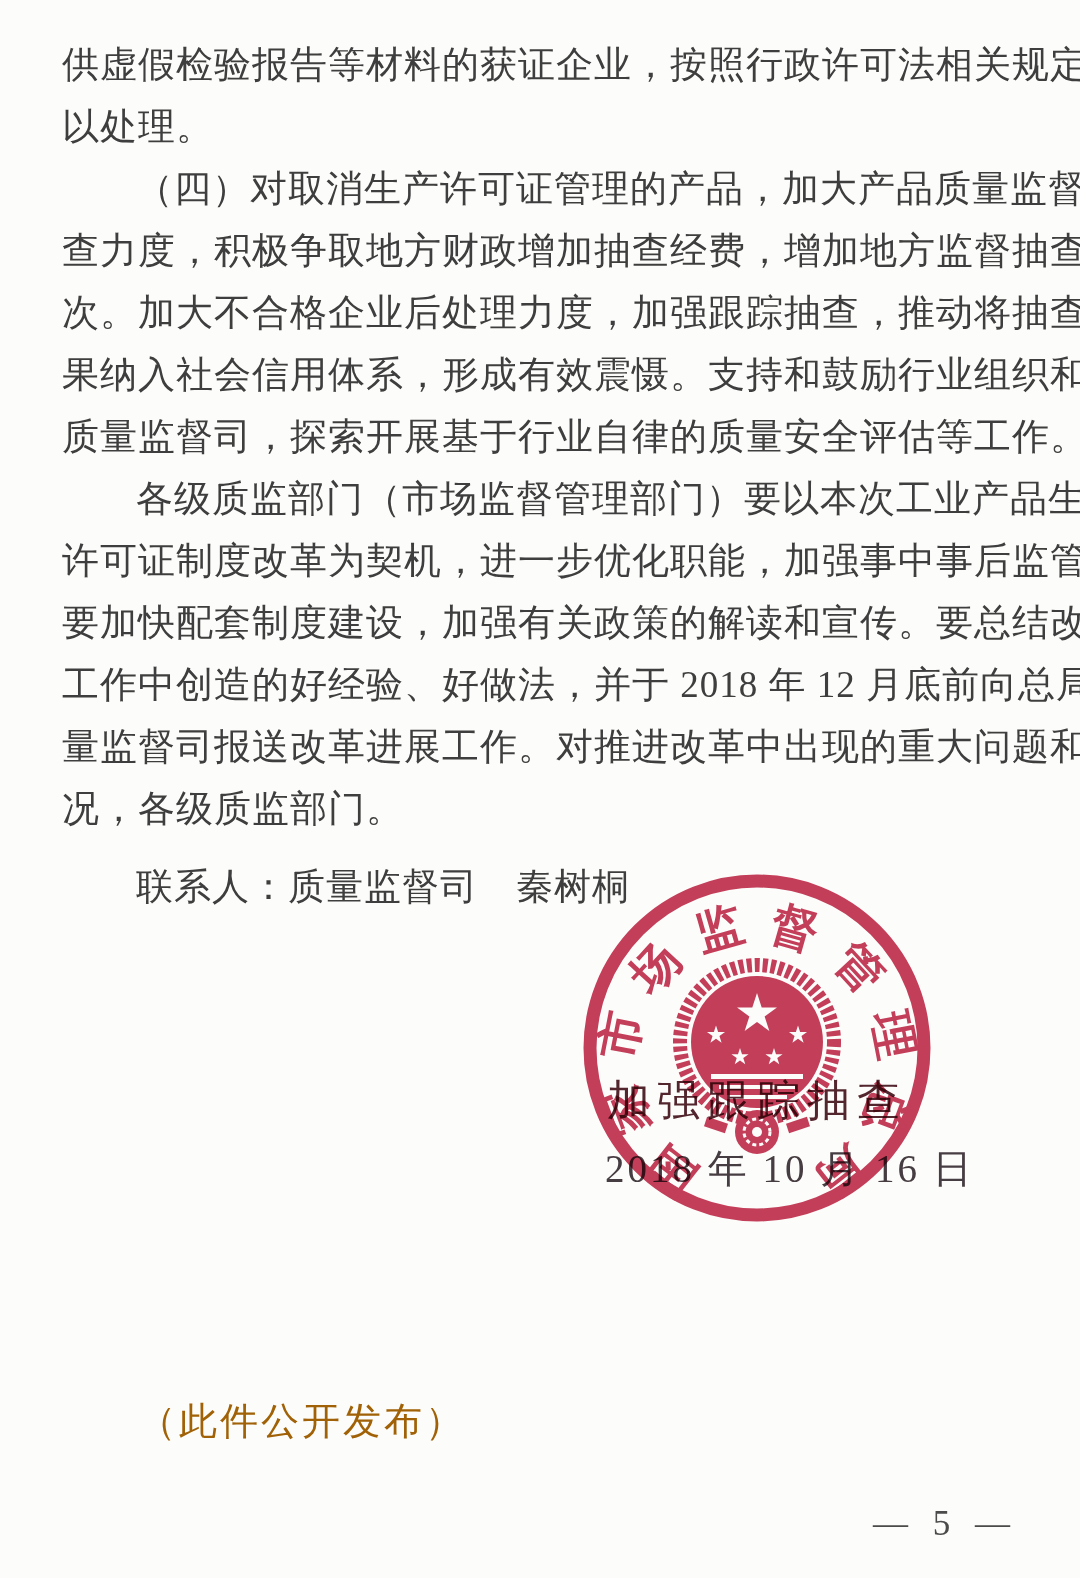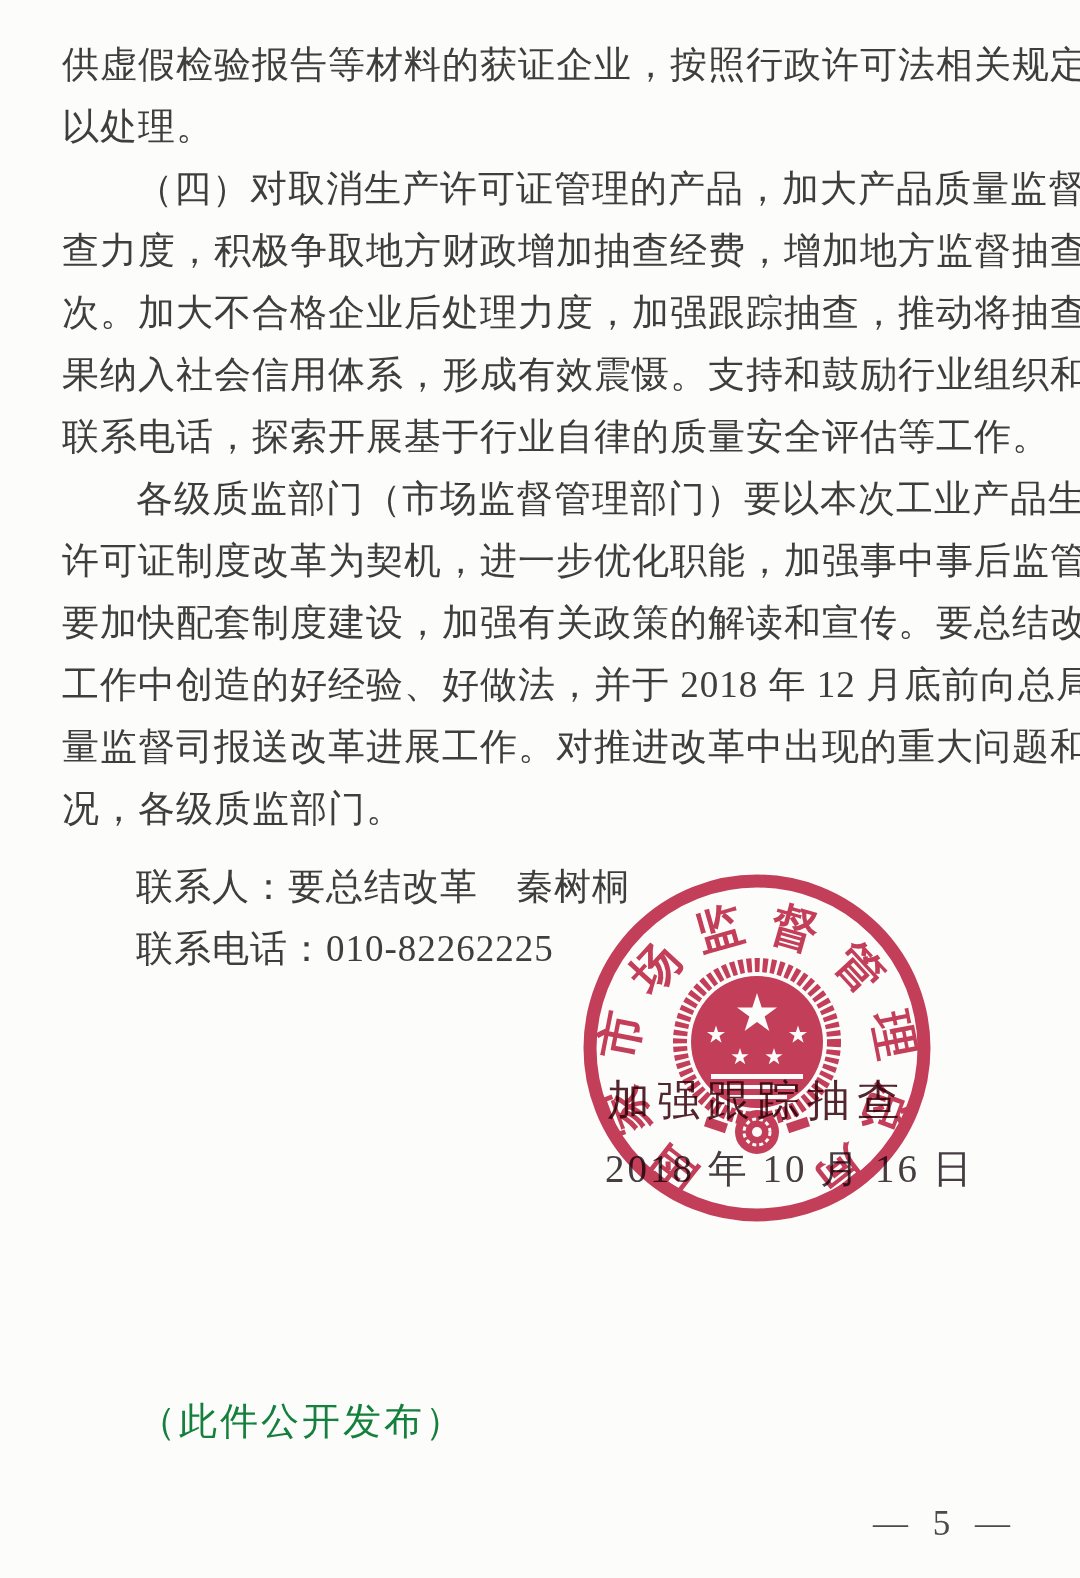--- a/index.html
+++ b/index.html
@@ -73,21 +73,21 @@
     color: #473d43;
     mix-blend-mode: multiply;
     white-space: nowrap;
   }
   .public-note {
     position: absolute;
     left: 62px; top: 1396px;
     padding-left: 2em;
     font-size: 38px;
     letter-spacing: 3px;
-    color: #15803d;
+    color: #a16207;
     font-family: Liberation Serif, serif;
   }
   .page-number {
     position: absolute;
     right: 62px; top: 1504px;
     font-size: 35px;
     letter-spacing: 8px;
     color: #4b4b4b;
   }
 </style>
@@ -100,33 +100,32 @@
 
   <div class="para">
         <div class="line">供虚假检验报告等材料的获证企业，按照行政许可法相关规定予</div>
         <div class="line">以处理。</div>
       </div>
       <div class="para indent">
         <div class="line">（四）对取消生产许可证管理的产品，加大产品质量监督抽</div>
         <div class="line">查力度，积极争取地方财政增加抽查经费，增加地方监督抽查频</div>
         <div class="line">次。加大不合格企业后处理力度，加强跟踪抽查，推动将抽查结</div>
         <div class="line">果纳入社会信用体系，形成有效震慑。支持和鼓励行业组织和市</div>
-        <div class="line">联系电话，探索开展基于行业自律的质量安全评估等工作。</div>
+        <div class="line">质量监督司，探索开展基于行业自律的质量安全评估等工作。</div>
       </div>
       <div class="para indent">
         <div class="line">各级质监部门（市场监督管理部门）要以本次工业产品生产</div>
         <div class="line">许可证制度改革为契机，进一步优化职能，加强事中事后监管。</div>
         <div class="line">要加快配套制度建设，加强有关政策的解读和宣传。要总结改革</div>
         <div class="line">工作中创造的好经验、好做法，并于 2018 年 12 月底前向总局质</div>
         <div class="line">量监督司报送改革进展工作。对推进改革中出现的重大问题和情</div>
         <div class="line">况，各级质监部门。</div>
       </div>
       <div class="para contact-block">
-        <div class="line">联系人：要总结改革　秦树桐</div>
-        <div class="line">联系电话：010-82262225</div>
+        <div class="line">联系人：质量监督司　秦树桐</div>
       </div>
     </div>
 
   <div class="seal">
     <svg viewBox="-182 -182 364 364" xmlns="http://www.w3.org/2000/svg">
 
       <circle cx="0" cy="0" r="167" fill="none" class="seal-stroke" stroke-width="13" stroke="#c22f4e"></circle>
 
       <g class="seal-ring-text seal-fill-group">
           <text x="-75.7" y="110.9" transform="rotate(-142.0 -75.7 110.9)" fill="#c22f4e">国</text>

